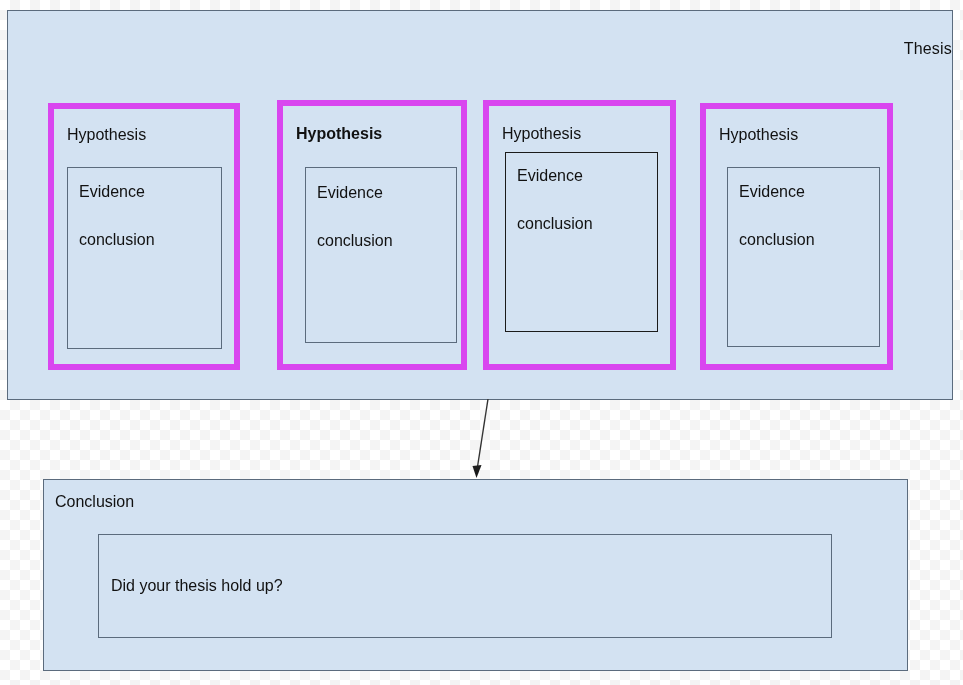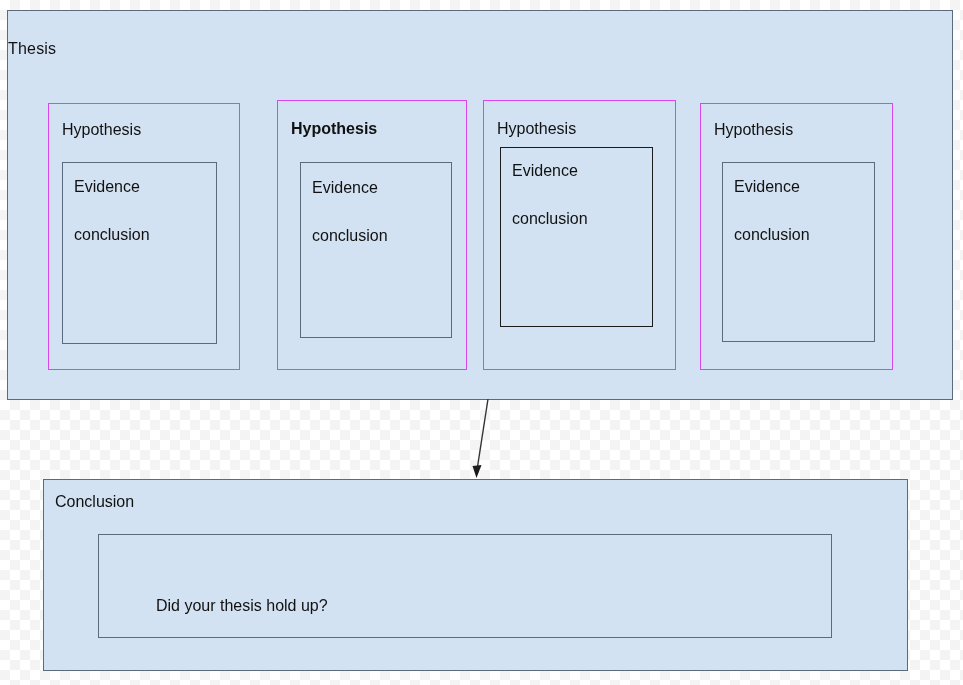--- a/index.html
+++ b/index.html
@@ -34,31 +34,31 @@
     height: 390px;
     background: #d3e2f2;
     border: 1px solid #5b6b7d;
     box-sizing: border-box;
   }
   .thesis-title {
     position: absolute;
     top: 29px;
     left: 0;
     width: 100%;
-    text-align: left;
+    text-align: right;
     font-size: 16px;
     color: #111111;
     letter-spacing: 0.2px;
   }
 
   
   .hyp-box {
     position: absolute;
     background: #d3e2f2;
-    border: 1px solid #d946ef;
+    border: 6px solid #d946ef;
     box-sizing: border-box;
   }
   .hyp-title {
     position: absolute;
     font-size: 16px;
     color: #111111;
     white-space: nowrap;
   }
   .hyp-title.bold {
     font-weight: bold;
@@ -145,24 +145,23 @@
     top: 54px;
     width: 734px;
     height: 104px;
     background: #d3e2f2;
     border: 1px solid #5b6b7d;
     box-sizing: border-box;
   }
   .conclusion-question {
     position: absolute;
     left: 12px;
-    top: 62px;
-    font-size: 16px;
-    color: #111111;
-    margin-left: 45px;
+    top: 42px;
+    font-size: 16px;
+    color: #111111;
   }
 </style>
 </head>
 <body>
 
 <div id="canvas">
 
   <div class="thesis-container">
     <div class="thesis-title">Thesis</div>
 

